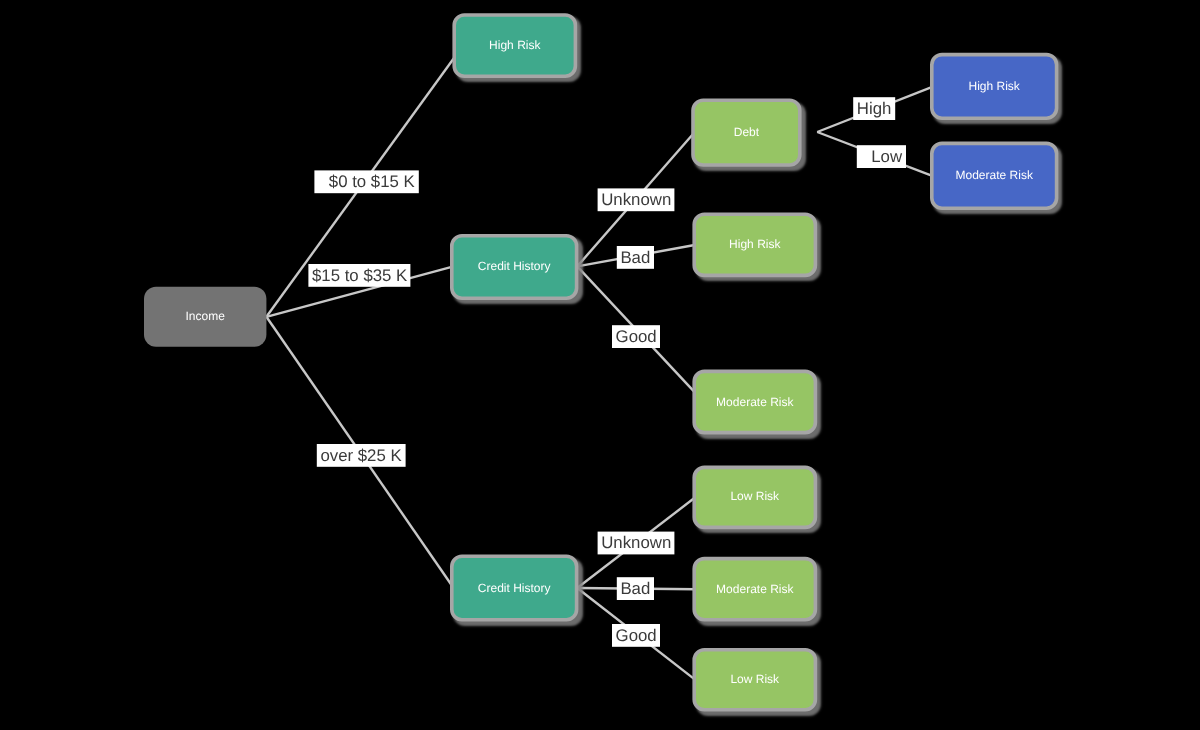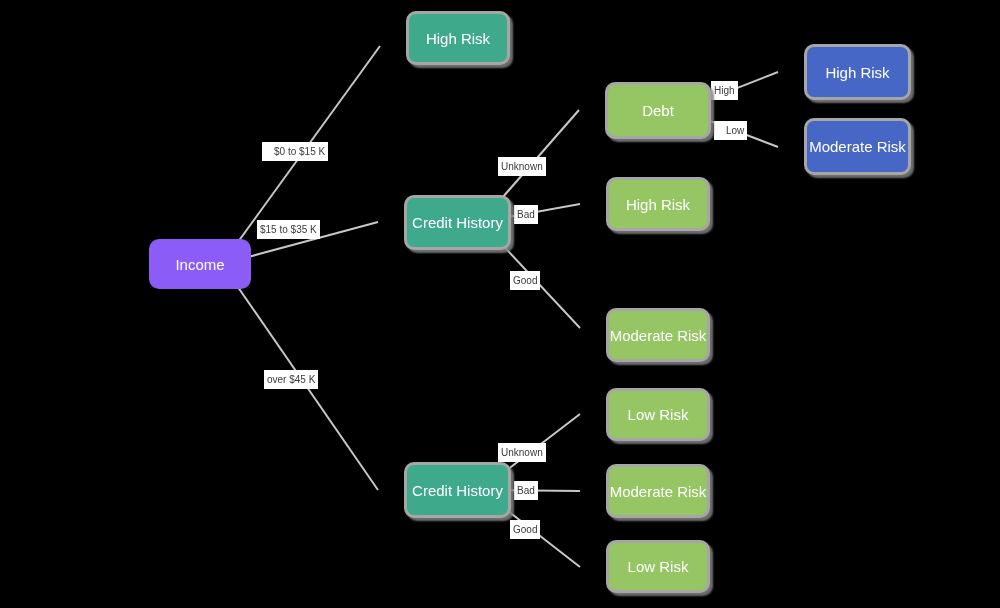--- a/index.html
+++ b/index.html
@@ -8,32 +8,31 @@
     background:var(--bg,#000);
     font-family:"Liberation Sans",sans-serif;
   }
   .layer{position:absolute;top:0;left:0;width:1000px;height:608px;}
   #edge-svg{z-index:1;}
   #label-layer{z-index:2;}
   #node-layer{z-index:3;}
   .node{
     position:absolute;box-sizing:border-box;border-radius:10px;
     display:flex;align-items:center;justify-content:center;
-    color:var(--node-text,#fff);font-size:15px;text-align:right;
+    color:var(--node-text,#fff);font-size:10px;text-align:right;
     z-index:3;
-    margin-left:29px;
   }
   .node.bordered{
     border:3px solid var(--node-border,#a6a6a6);
     box-shadow:3px 3px 2px rgba(128,128,128,0.85);
   }
   .edge-label{
     position:absolute;white-space:nowrap;
     background:var(--label-bg,#fff);color:var(--label-text,#3a3a3a);
-    font-size:10px;line-height:19px;padding:0 3px;
+    font-size:14px;line-height:19px;padding:0 3px;
   }
 </style>
 </head>
 <body style="--bg: #000000; --node-border: #a6a6a6; --node-text: #ffffff; --label-bg: #ffffff; --label-text: #3a3a3a;">
 
 <svg id="edge-svg" class="layer" width="1000" height="608" viewBox="0 0 1000 608" xmlns="http://www.w3.org/2000/svg">
     <line x1="222" y1="264" x2="380" y2="46" stroke="#c7c7c7" stroke-width="2"></line>
     <line x1="222" y1="264" x2="378" y2="222" stroke="#c7c7c7" stroke-width="2"></line>
     <line x1="222" y1="264" x2="378" y2="490" stroke="#c7c7c7" stroke-width="2"></line>
     <line x1="481" y1="222" x2="579" y2="110" stroke="#c7c7c7" stroke-width="2"></line>
@@ -41,35 +40,35 @@
     <line x1="481" y1="222" x2="580" y2="328" stroke="#c7c7c7" stroke-width="2"></line>
     <line x1="681" y1="110" x2="778" y2="72" stroke="#c7c7c7" stroke-width="2"></line>
     <line x1="681" y1="110" x2="778" y2="147" stroke="#c7c7c7" stroke-width="2"></line>
     <line x1="481" y1="490" x2="580" y2="414" stroke="#c7c7c7" stroke-width="2"></line>
     <line x1="481" y1="490" x2="580" y2="491" stroke="#c7c7c7" stroke-width="2"></line>
     <line x1="481" y1="490" x2="580" y2="567" stroke="#c7c7c7" stroke-width="2"></line>
   </svg>
 <div id="label-layer" class="layer">
     <div class="edge-label" style="left: 262px; top: 142px; padding-left: 12px;">$0 to $15 K</div>
     <div class="edge-label" style="left: 257px; top: 220px;">$15 to $35 K</div>
-    <div class="edge-label" style="left: 264px; top: 370px;">over $45 K</div>
+    <div class="edge-label" style="left: 264px; top: 370px;">over $25 K</div>
     <div class="edge-label" style="left: 498px; top: 157px;">Unknown</div>
     <div class="edge-label" style="left: 514px; top: 205px;">Bad</div>
     <div class="edge-label" style="left: 510px; top: 271px;">Good</div>
     <div class="edge-label" style="left: 711px; top: 81px;">High</div>
     <div class="edge-label" style="left: 714px; top: 121px; padding-left: 12px;">Low</div>
     <div class="edge-label" style="left: 498px; top: 443px;">Unknown</div>
     <div class="edge-label" style="left: 514px; top: 481px;">Bad</div>
     <div class="edge-label" style="left: 510px; top: 520px;">Good</div>
   </div>
 <div id="node-layer" class="layer">
-    <div class="node" style="left: 120px; top: 239px; width: 102px; height: 50px; background: #8b5cf6;">Income</div>
+    <div class="node" style="left: 120px; top: 239px; width: 102px; height: 50px; background: #737373;">Income</div>
     <div class="node bordered" style="left: 377px; top: 11px; width: 104px; height: 54px; background: rgb(63, 169, 140);">High Risk</div>
     <div class="node bordered" style="left: 375px; top: 195px; width: 107px; height: 55px; background: rgb(63, 169, 140);">Credit History</div>
-    <div class="node bordered" style="left: 576px; top: 82px; width: 106px; height: 57px; background: rgb(150, 197, 100);">Debt</div>
+    <div class="node bordered" style="left: 576px; top: 82px; width: 92px; height: 57px; background: rgb(150, 197, 100);">Debt</div>
     <div class="node bordered" style="left: 775px; top: 44px; width: 107px; height: 56px; background: rgb(71, 103, 198);">High Risk</div>
     <div class="node bordered" style="left: 775px; top: 118px; width: 107px; height: 57px; background: rgb(71, 103, 198);">Moderate Risk</div>
     <div class="node bordered" style="left: 577px; top: 177px; width: 104px; height: 54px; background: rgb(150, 197, 100);">High Risk</div>
     <div class="node bordered" style="left: 577px; top: 308px; width: 104px; height: 54px; background: rgb(150, 197, 100);">Moderate Risk</div>
     <div class="node bordered" style="left: 375px; top: 462px; width: 107px; height: 56px; background: rgb(63, 169, 140);">Credit History</div>
     <div class="node bordered" style="left: 577px; top: 388px; width: 104px; height: 53px; background: rgb(150, 197, 100);">Low Risk</div>
     <div class="node bordered" style="left: 577px; top: 464px; width: 104px; height: 54px; background: rgb(150, 197, 100);">Moderate Risk</div>
     <div class="node bordered" style="left: 577px; top: 540px; width: 104px; height: 53px; background: rgb(150, 197, 100);">Low Risk</div>
   </div>
 

